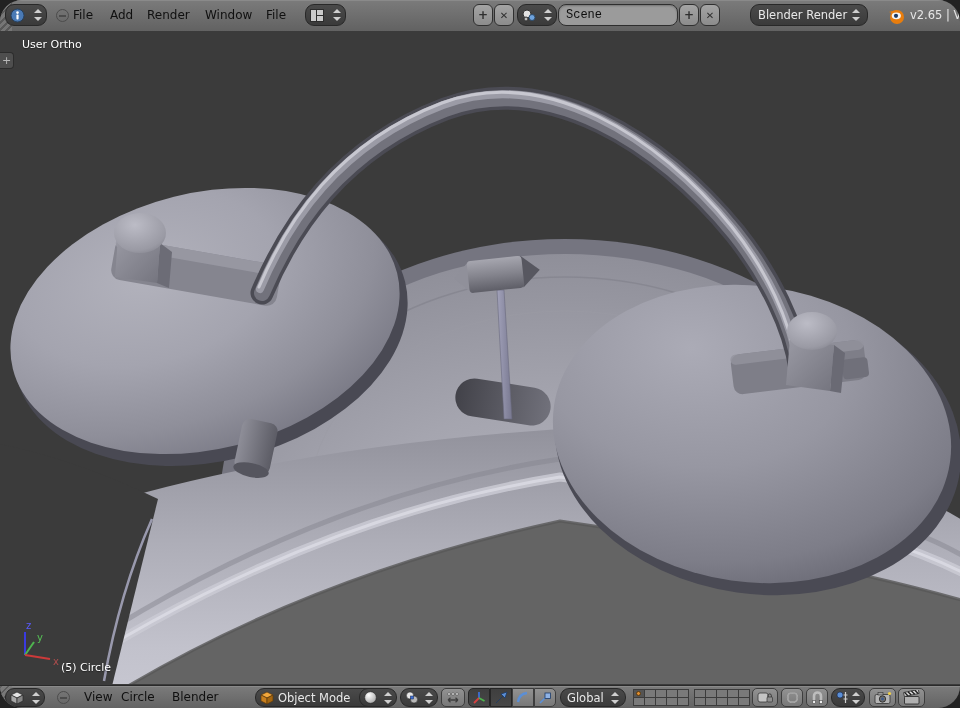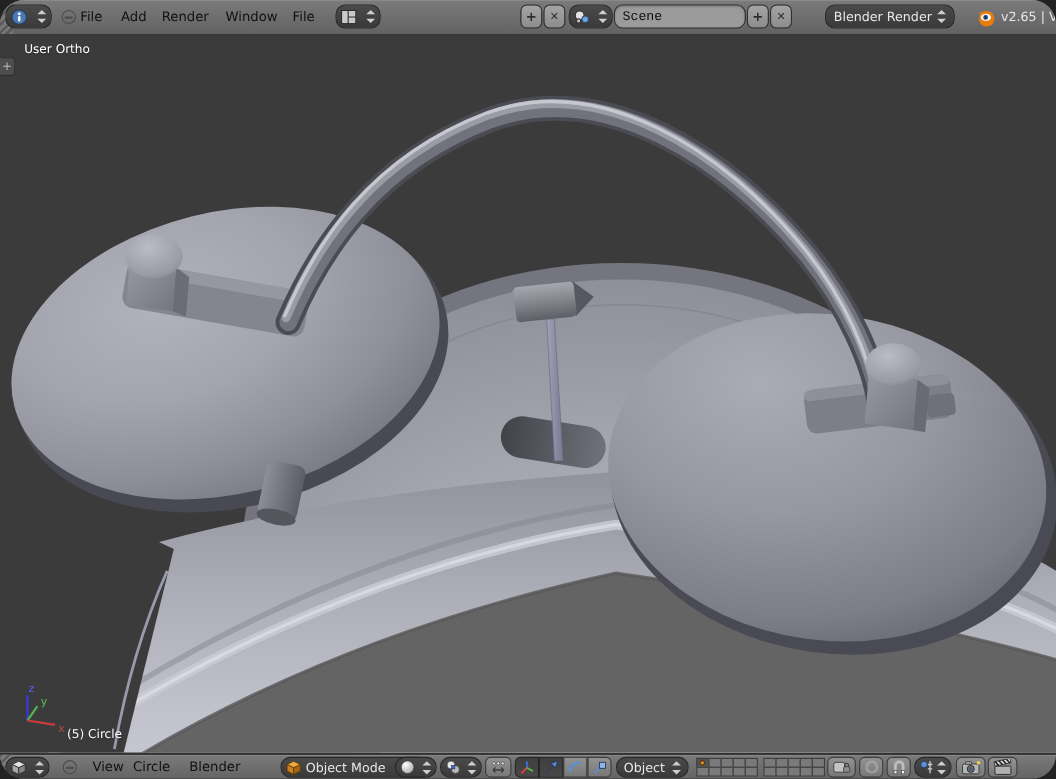--- a/index.html
+++ b/index.html
@@ -348,21 +348,21 @@
       </svg>
     </div>
     <div class="btn-light" style="left:534px;top:2px;width:22px;height:19px;border-radius:0 5px 5px 0;">
       <svg class="icon" width="14" height="14" viewBox="0 0 14 14">
         <line x1="2" y1="12" x2="8" y2="6" stroke="#5b8fd6" stroke-width="1.6"></line>
         <rect x="7" y="2" width="5.5" height="5.5" fill="#8fb3e6" stroke="#1c3a66" stroke-width="0.8"></rect>
       </svg>
     </div>
 
     <div class="btn-dark" style="left:560px;top:2px;width:66px;height:19px;padding:0 6px;">
-      <span style="font-size:11.5px;">Object</span>
+      <span style="font-size:11.5px;">Global</span>
       <span class="st"></span>
     </div>
 
     <div class="lgrid" style="left:633px;">
       <div class="lc on"></div>
       <div class="lc"></div>
       <div class="lc"></div>
       <div class="lc"></div>
       <div class="lc"></div>
       <div class="lc"></div>

